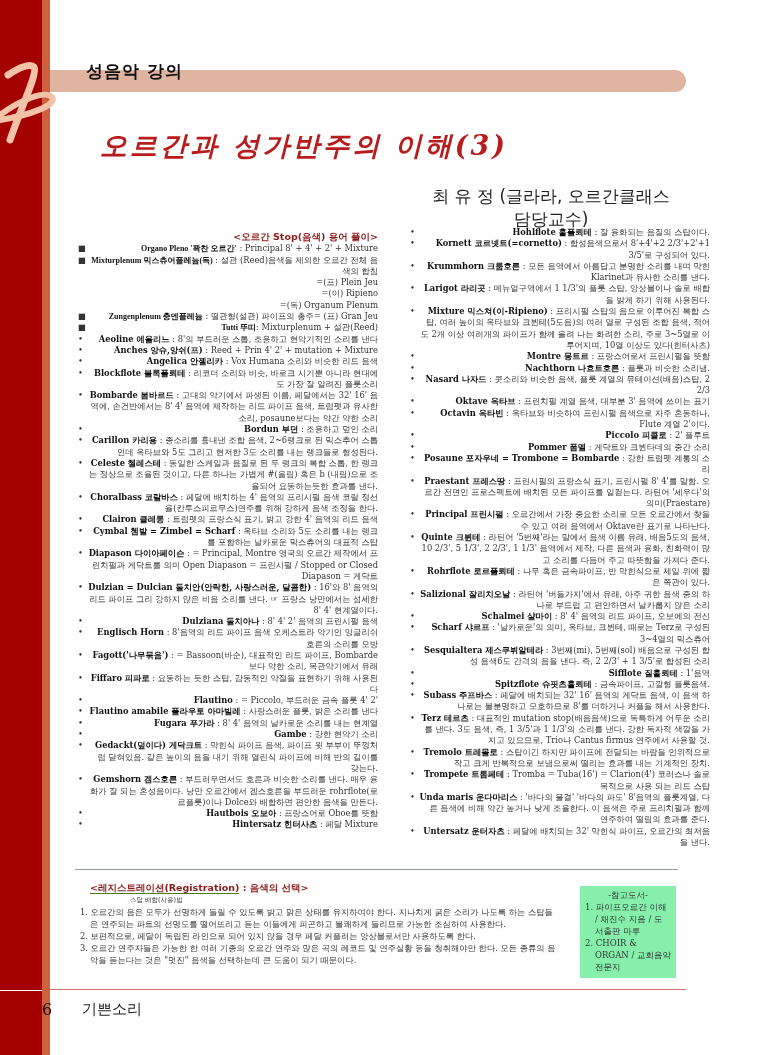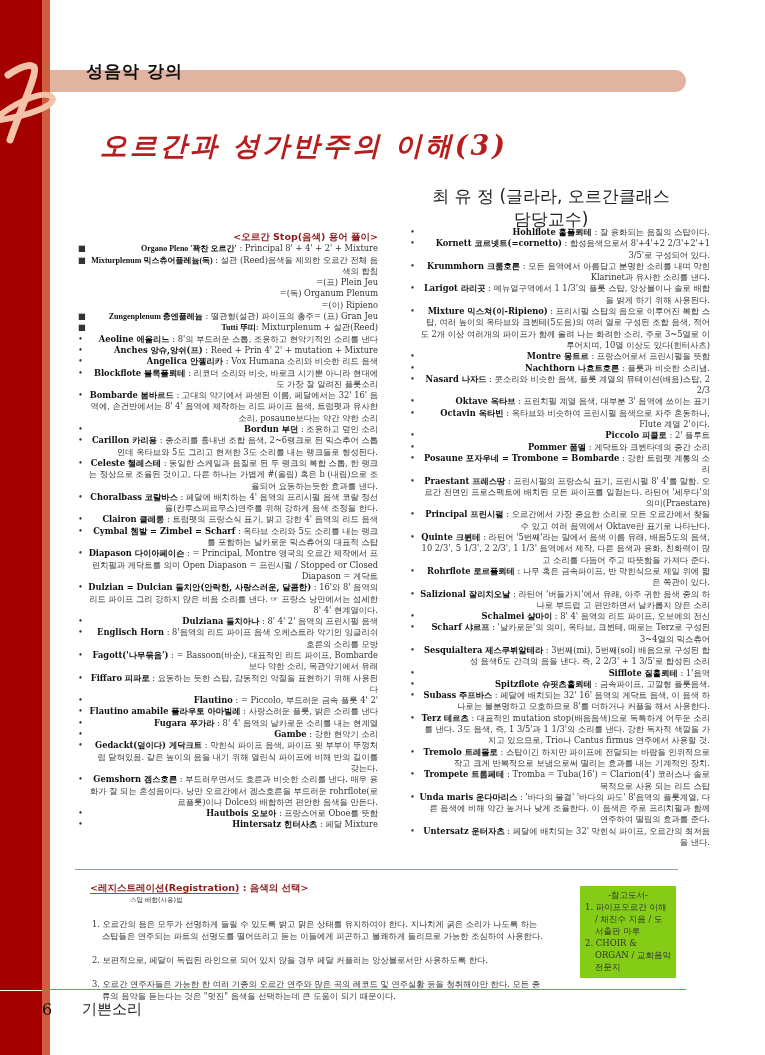--- a/index.html
+++ b/index.html
@@ -22,22 +22,22 @@
   .item .bullet { position:absolute; left:0; top:0; }
   .term { font-weight:bold; color:#111; }
   .sub { padding-left:9px; }
   .sans { font-family:Liberation Serif, serif; font-size:8px; }
 
   .divider-top { position:absolute; left:75px; top:869px; width:603px; height:1px; background:#8fa0a0; }
   .reg-heading { position:absolute; left:90px; top:882px; font-family:"DejaVu Sans", sans-serif; font-size:9.5px; font-weight:bold; color:#8b1a1a; }
   .reg-heading .ul { border-bottom:1px solid #4d7c0f; }
   .reg-sub { position:absolute; left:130px; top:896px; font-family:"DejaVu Sans", sans-serif; font-size:6.5px; color:#333; }
   .reg-list { position:absolute; left:80px; top:906px; width:478px; font-size:8.3px; line-height:12px; color:#333; }
-  .reg-list .n { padding-left:10px; text-indent:-10px; margin:12px; }
-  .ref-box { position:absolute; left:580px; top:886px; width:96px; height:92px; background:#84cc16; font-size:8.5px; line-height:12px; color:#333; padding:3px 5px; box-sizing:border-box; }
+  .reg-list .n { padding-left:10px; text-indent:-10px; margin:0; }
+  .ref-box { position:absolute; left:580px; top:886px; width:96px; height:92px; background:#86efac; font-size:8.5px; line-height:12px; color:#333; padding:3px 5px; box-sizing:border-box; }
   .ref-box .ttl { text-align:center; }
   .ref-box .r { padding-left:10px; text-indent:-10px; margin:0; }
   .divider-bottom { position:absolute; left:50px; top:989px; width:636px; height:1px; background:#d36b6b; }
   .divider-bottom2 { position:absolute; left:0; top:990px; width:42px; height:1px; background:#ffffff; }
   .page-num { position:absolute; left:42px; top:1000px; font-family:"DejaVu Serif", serif; font-size:16px; color:#111; }
   .mag-name { position:absolute; left:82px; top:1000px; font-family:"DejaVu Sans", sans-serif; font-size:15px; color:#222; }
 </style>
 </head>
 <body>
 
@@ -52,22 +52,22 @@
 <div class="section-title">성음악 강의</div>
 <div class="article-title">오르간과 성가반주의 이해(3)</div>
 <div class="author">최 유 정 (글라라, 오르간클래스 담당교수)</div>
 
 <div class="col col-left">
   <div class="heading">&lt;오르간 Stop(음색) 용어 풀이&gt;</div>
   <div id="left-list">
       <p class="item sq"><span class="bullet">■</span><span class="term sans">Organo Pleno '꽉찬 오르간'</span><span> : Principal 8' + 4' + 2' + Mixture</span></p>
       <p class="item sq"><span class="bullet">■</span><span class="term sans">Mixturplenum 믹스츄어플레늄(독)</span><span> : 설관 (Reed)음색을 제외한 오르간 전체 음색의 합침</span></p>
       <p class="item sub"><span class="term"></span><span>=(프) Plein Jeu</span></p>
+      <p class="item sub"><span class="term"></span><span>=(이) Ripieno</span></p>
       <p class="item sub"><span class="term"></span><span>=(독) Organum Plenum</span></p>
-      <p class="item sub"><span class="term"></span><span>=(이) Ripieno</span></p>
       <p class="item sq"><span class="bullet">■</span><span class="term sans">Zungenplenum 충엔플레늄</span><span> : 떨관형(설관) 파이프의 총주= (프) Gran Jeu</span></p>
       <p class="item sq"><span class="bullet">■</span><span class="term sans">Tutti 뚜띠</span><span>: Mixturplenum + 설관(Reed)</span></p>
       <p class="item"><span class="bullet">•</span><span class="term">Aeoline 에올리느</span><span> : 8'의 부드러운 스톱, 조용하고 현악기적인 소리를 낸다</span></p>
       <p class="item"><span class="bullet">•</span><span class="term">Anches 앙슈,앙쉬(프)</span><span> : Reed + Prin 4' 2' + mutation + Mixture</span></p>
       <p class="item"><span class="bullet">•</span><span class="term">Angelica 안젤리카</span><span> : Vox Humana 소리와 비슷한 리드 음색</span></p>
       <p class="item"><span class="bullet">•</span><span class="term">Blockflote 블록플뢰테</span><span> : 리코더 소리와 비슷, 바로크 시기뿐 아니라 현대에도 가장 잘 알려진 플룻소리</span></p>
       <p class="item"><span class="bullet">•</span><span class="term">Bombarde 봄바르드</span><span> : 고대의 악기에서 파생된 이름, 페달에서는 32' 16' 음역에, 손건반에서는 8' 4' 음역에 제작하는 리드 파이프 음색, 트럼펫과 유사한 소리, posaune보다는 약간 약한 소리</span></p>
       <p class="item"><span class="bullet">•</span><span class="term">Bordun 부던</span><span> : 조용하고 덮인 소리</span></p>
       <p class="item"><span class="bullet">•</span><span class="term">Carillon 카리용</span><span> : 종소리를 흉내낸 조합 음색, 2~6랭크로 된 믹스추어 스톱인데 옥타브와 5도 그리고 현저한 3도 소리를 내는 랭크들로 형성된다.</span></p>
       <p class="item"><span class="bullet">•</span><span class="term">Celeste 첼레스테</span><span> : 동일한 스케일과 음질로 된 두 랭크의 복합 스톱, 한 랭크는 정상으로 조율된 것이고, 다른 하나는 가볍게 #(올림) 혹은 b (내림)으로 조율되어 요동하는듯한 효과를 낸다.</span></p>

